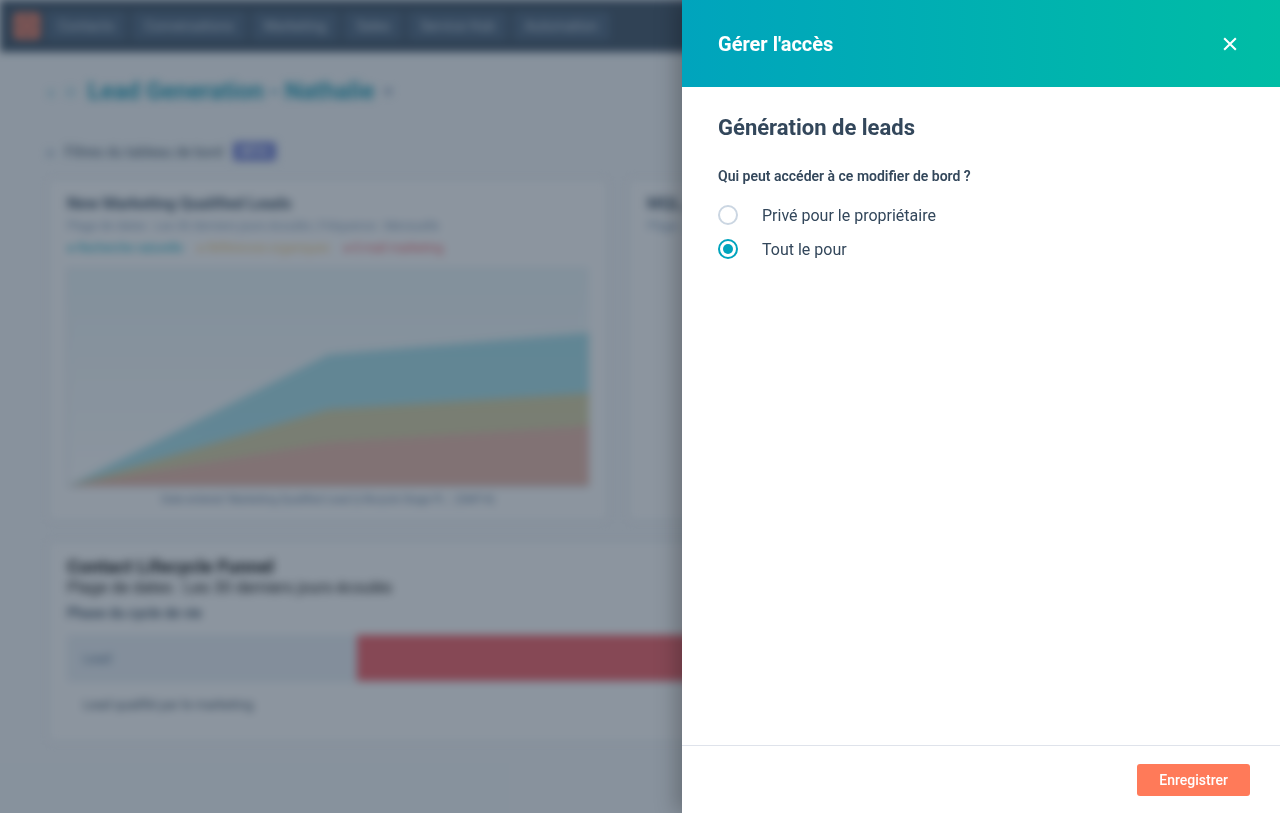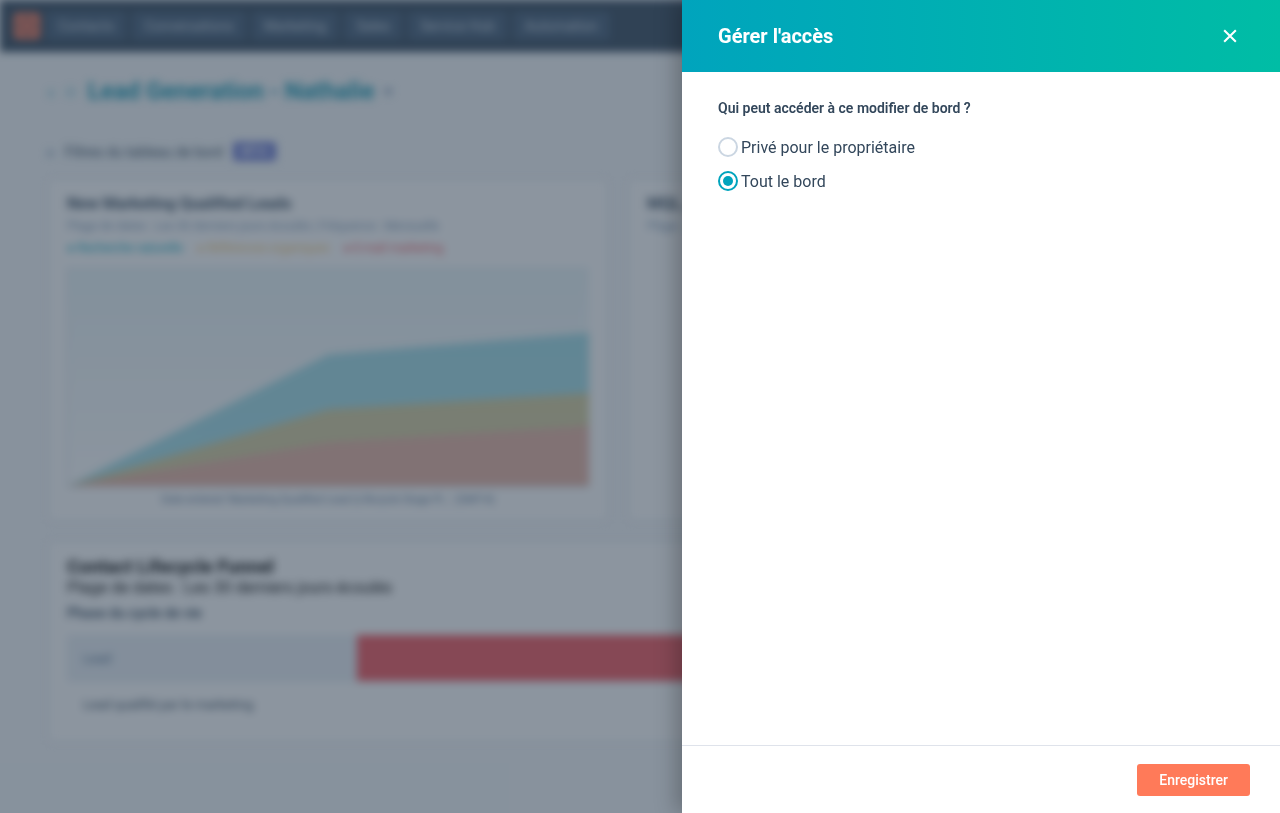--- a/index.html
+++ b/index.html
@@ -40,30 +40,30 @@
 .fh1 { flex:0 0 290px; background:#eaf0f6; color:#516f90; display:flex; align-items:center; padding:0 16px; font-size:13px; }
 .fh2 { flex:1; background:#f2545b; }
 .frow { height:46px; border-top:1px solid #eaf0f6; display:flex; align-items:center; padding:0 16px; font-size:13px; color:#33475b; }
 .frow .label { flex:0 0 290px; }
 
 
 .overlay { position:absolute; inset:0; background:rgba(45,62,80,0.55); }
 
 
 .panel { position:absolute; top:0; right:0; bottom:0; width:598px; background:#fff; display:flex; flex-direction:column; box-shadow:-6px 0 20px rgba(0,0,0,0.25); }
-.panel-head { height:72px; background:linear-gradient(90deg,#00a4bd,#00bda5); display:flex; align-items:center; padding:0 36px; }
+.panel-head { height:87px; background:linear-gradient(90deg,#00a4bd,#00bda5); display:flex; align-items:center; padding:0 36px; }
 .panel-head h2 { color:#fff; font-size:20px; font-weight:700; flex:1; }
 .closebtn { width:28px; height:28px; color:#fff; cursor:pointer; display:flex; align-items:center; justify-content:center; }
 .closebtn svg { width:20px; height:20px; stroke:#fff; stroke-width:2.5; }
 
 .panel-body { flex:1; padding:28px 36px; overflow:auto; }
 .panel-body h3 { font-size:22px; color:#33475b; font-weight:700; margin-bottom:28px; }
 .question { font-size:14px; color:#33475b; font-weight:600; margin-bottom:14px; }
 
-.radio-row { display:flex; align-items:center; gap:3px; padding:7px 0; cursor:pointer; }
+.radio-row { display:flex; align-items:center; gap:24px; padding:7px 0; cursor:pointer; }
 .radio-row.sub { padding-left:26px; }
 .radio { width:20px; height:20px; border:2px solid #cbd6e2; border-radius:50%; flex-shrink:0; position:relative; }
 .radio.sel { border-color:#00a4bd; }
 .radio.sel::after { content:""; position:absolute; inset:3px; background:#00a4bd; border-radius:50%; }
 .radio-label { font-size:16px; color:#33475b; }
 
 .panel-foot { height:68px; border-top:1px solid #dfe3eb; display:flex; align-items:center; justify-content:flex-end; padding:0 30px; }
 .savebtn { background:#ff7a59; color:#fff; border:none; font-size:14px; font-weight:500; padding:8px 22px; border-radius:3px; cursor:pointer; }
 </style>
 </head>
@@ -140,30 +140,31 @@
   <div class="panel-head">
     <h2>Gérer l'accès</h2>
     <div class="closebtn">
       <svg viewBox="0 0 24 24" fill="none">
           <path d="M5 5l14 14M19 5L5 19"></path>
         </svg>
     </div>
   </div>
 
   <div class="panel-body">
+    <h3>Génération de leads</h3>
     <div class="question">Qui peut accéder à ce modifier de bord ?</div>
 
     <div class="radio-row">
       <div class="radio"></div>
       <div class="radio-label">Privé pour le propriétaire</div>
     </div>
 
     <div class="radio-row">
       <div class="radio sel"></div>
-      <div class="radio-label">Tout le bord</div>
+      <div class="radio-label">Tout le pour</div>
     </div>
 
 
 
   </div>
 
   <div class="panel-foot">
     <button class="savebtn">Enregistrer</button>
   </div>
 </div>

